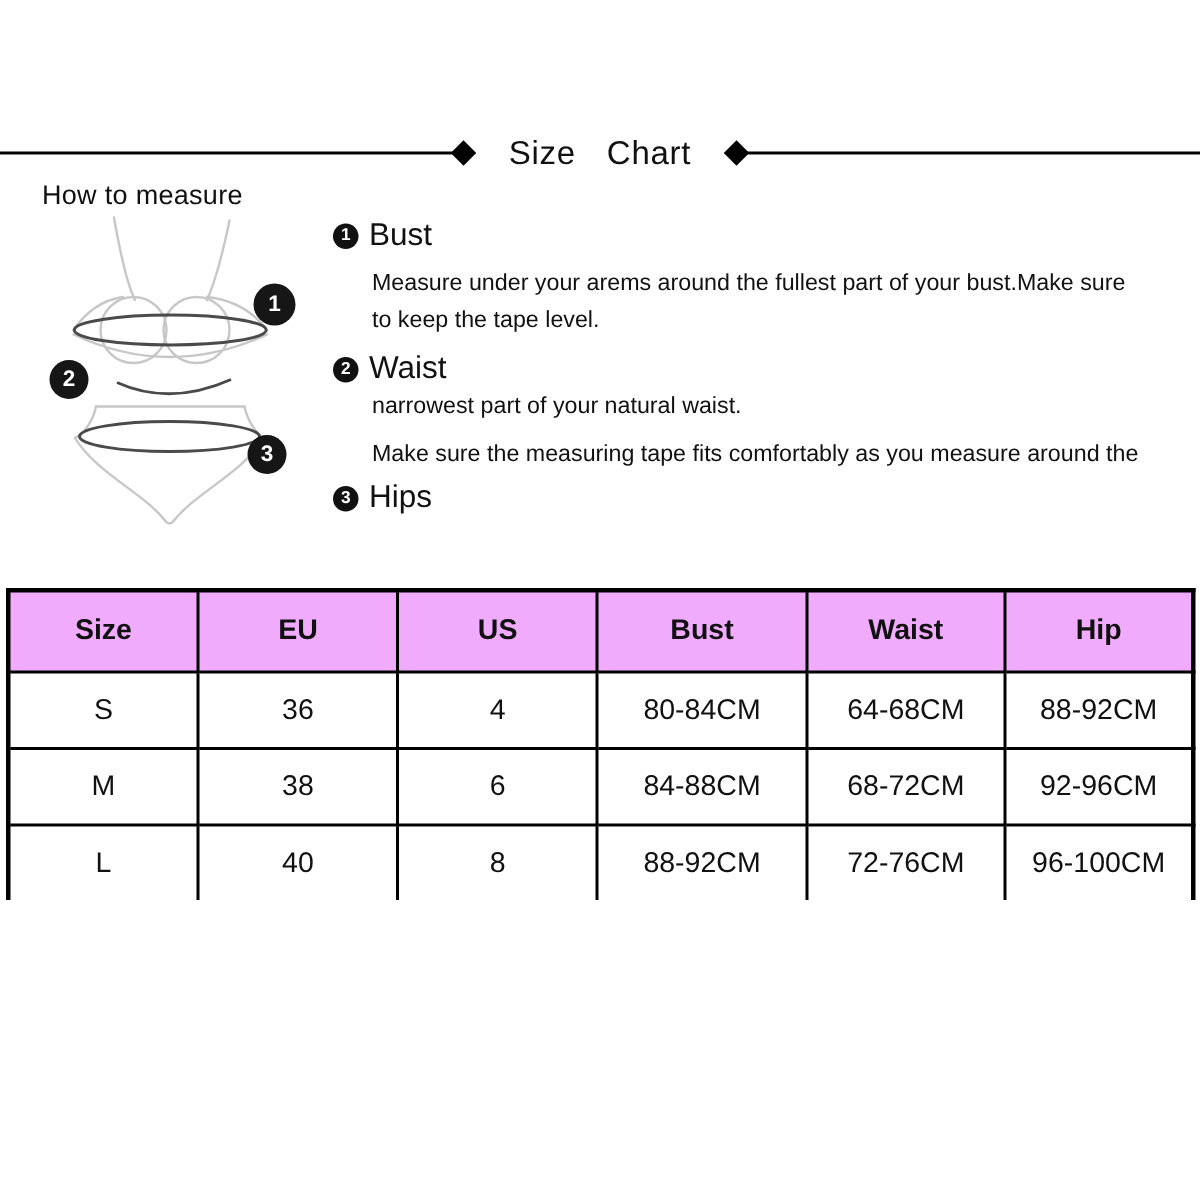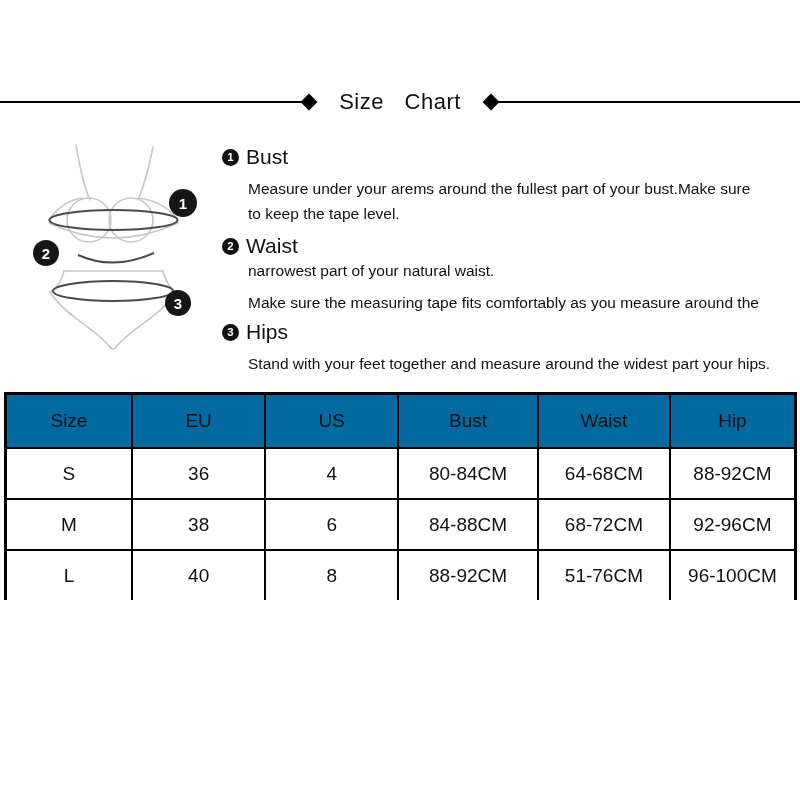--- a/index.html
+++ b/index.html
@@ -25,21 +25,21 @@
   }
   .inst-title { font-size:21px; }
   .inst-line { padding-left:26px; font-size:15.5px; line-height:25px; white-space:nowrap; }
   .inst-line.first { margin-top:7px; }
   
   .size-table {
     position:absolute; left:4px; top:392px; width:793px;
     border-collapse:collapse; table-layout:fixed; border:3px solid #000;
   }
   .size-table th, .size-table td { border:2px solid #000; text-align:center; vertical-align:middle; padding:0; }
-  .size-table th { background:#0369a1; height:52px; font-size:19px; font-weight:normal; }
+  .size-table th { background:#f0abfc; height:52px; font-size:19px; font-weight:bold; }
   .size-table td { height:49px; font-size:19px; font-weight:400; }
   
   .note { position:absolute; left:6px; top:672px; font-size:20px; letter-spacing:.2px; white-space:nowrap; }
   
   .garment { fill:none; stroke:#c7c7c7; stroke-width:1.6; stroke-linecap:round; }
   .tape { fill:none; stroke:#4a4a4a; stroke-width:2; }
   .svg-badge-circle { fill:#161616; }
   .svg-badge-num { fill:#ffffff; font-family:"Liberation Sans", sans-serif; font-weight:bold; font-size:15px; }
 </style>
 </head>
@@ -48,20 +48,21 @@
 <div class="page">
 
   <div class="title-rule">
     <div class="rule-line"></div>
     <span class="diamond"></span>
     <h1 class="page-title">Size Chart</h1>
     <span class="diamond"></span>
     <div class="rule-line"></div>
   </div>
 
+  <div class="how-to">How to measure</div>
 
   <svg class="figure" width="210" height="215" viewBox="0 0 210 215" xmlns="http://www.w3.org/2000/svg">
 
     <g>
       <path class="garment" d="M 64 2 C 68 25 72 45 78 57"></path>
       <path class="garment" d="M 141 4 C 136 28 131 46 126 57"></path>
       <circle class="garment" cx="77" cy="77" r="22"></circle>
       <circle class="garment" cx="119" cy="77" r="22"></circle>
       <path class="garment" d="M 37 77 Q 50 58 70 55"></path>
       <path class="garment" d="M 166 77 Q 152 58 126 55"></path>
@@ -113,21 +114,20 @@
     </div>
     <div class="inst-line">narrowest part of your natural waist.</div>
     <div class="inst-line first">Make sure the measuring tape fits comfortably as you measure around the</div>
   </section>
 
   <section class="inst" style="top:320px">
     <div class="inst-head">
       <span class="badge">3</span>
       <span class="inst-title">Hips</span>
     </div>
-    <div class="inst-line first">Stand with your feet together and measure around the widest part your hips.</div>
   </section>
 
   <table class="size-table">
     <colgroup>
       <col style="width:16%">
         <col style="width:16.9%">
         <col style="width:16.8%">
       <col style="width:17.7%">
         <col style="width:16.7%">
         <col style="width:15.9%">
@@ -157,20 +157,20 @@
         <td>6</td>
         <td>84-88CM</td>
         <td>68-72CM</td>
         <td>92-96CM</td>
       </tr>
       <tr>
         <td>L</td>
         <td>40</td>
         <td>8</td>
         <td>88-92CM</td>
-        <td>51-76CM</td>
+        <td>72-76CM</td>
         <td>96-100CM</td>
       </tr>
     </tbody>
   </table>
 
 
 </div>
 
 </body></html>

